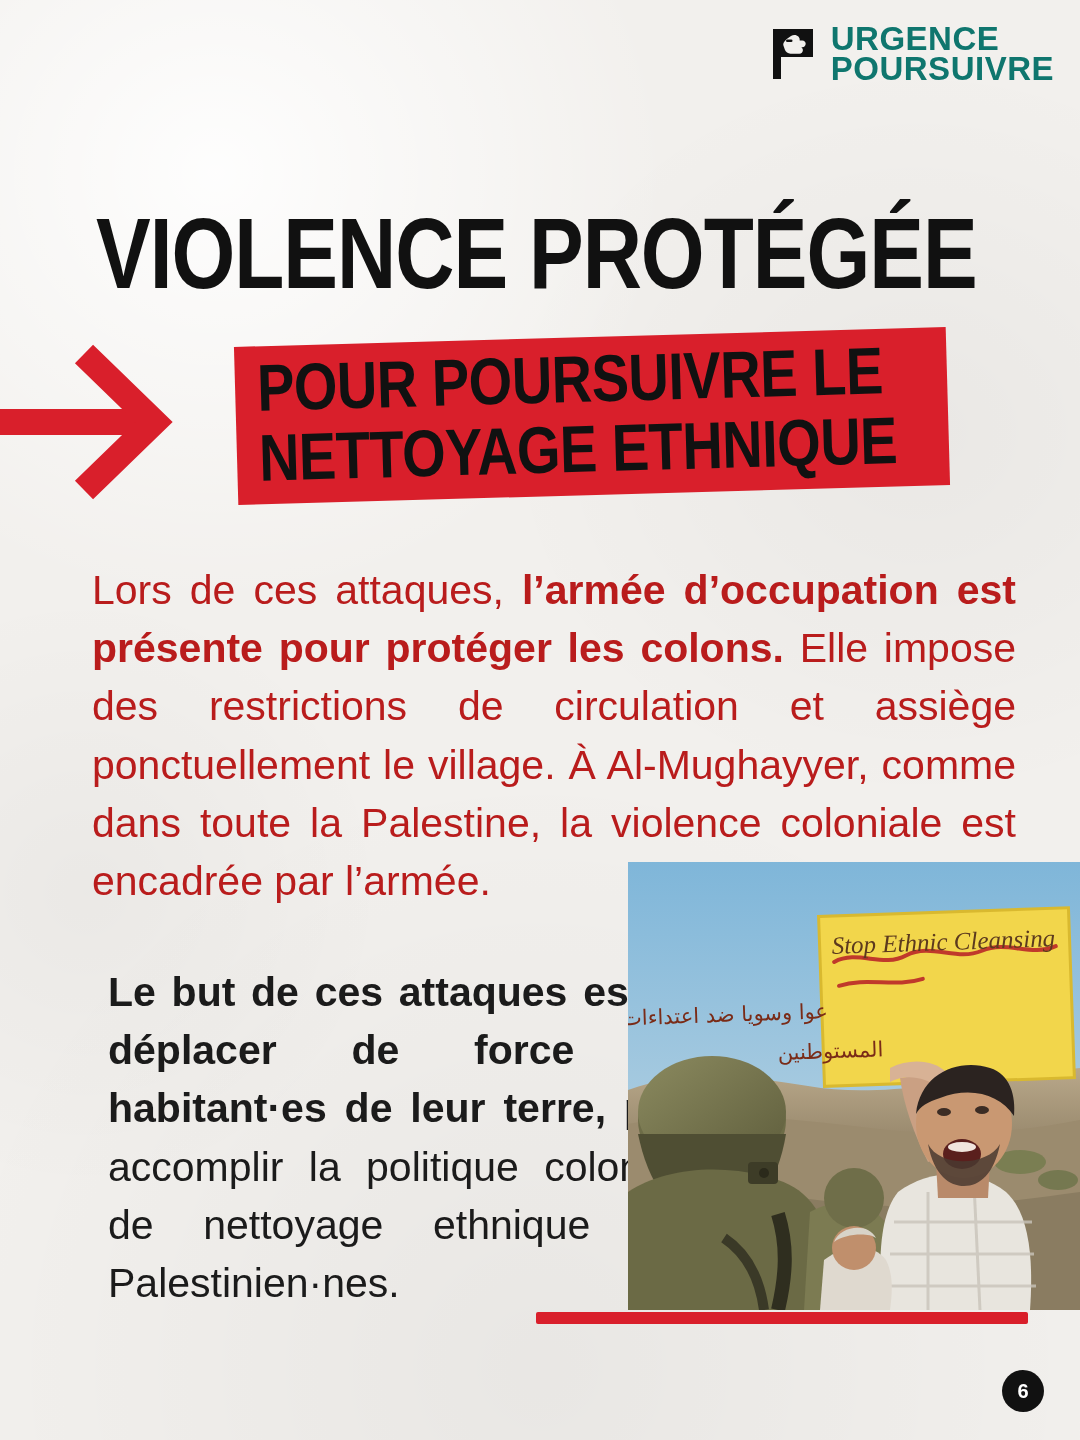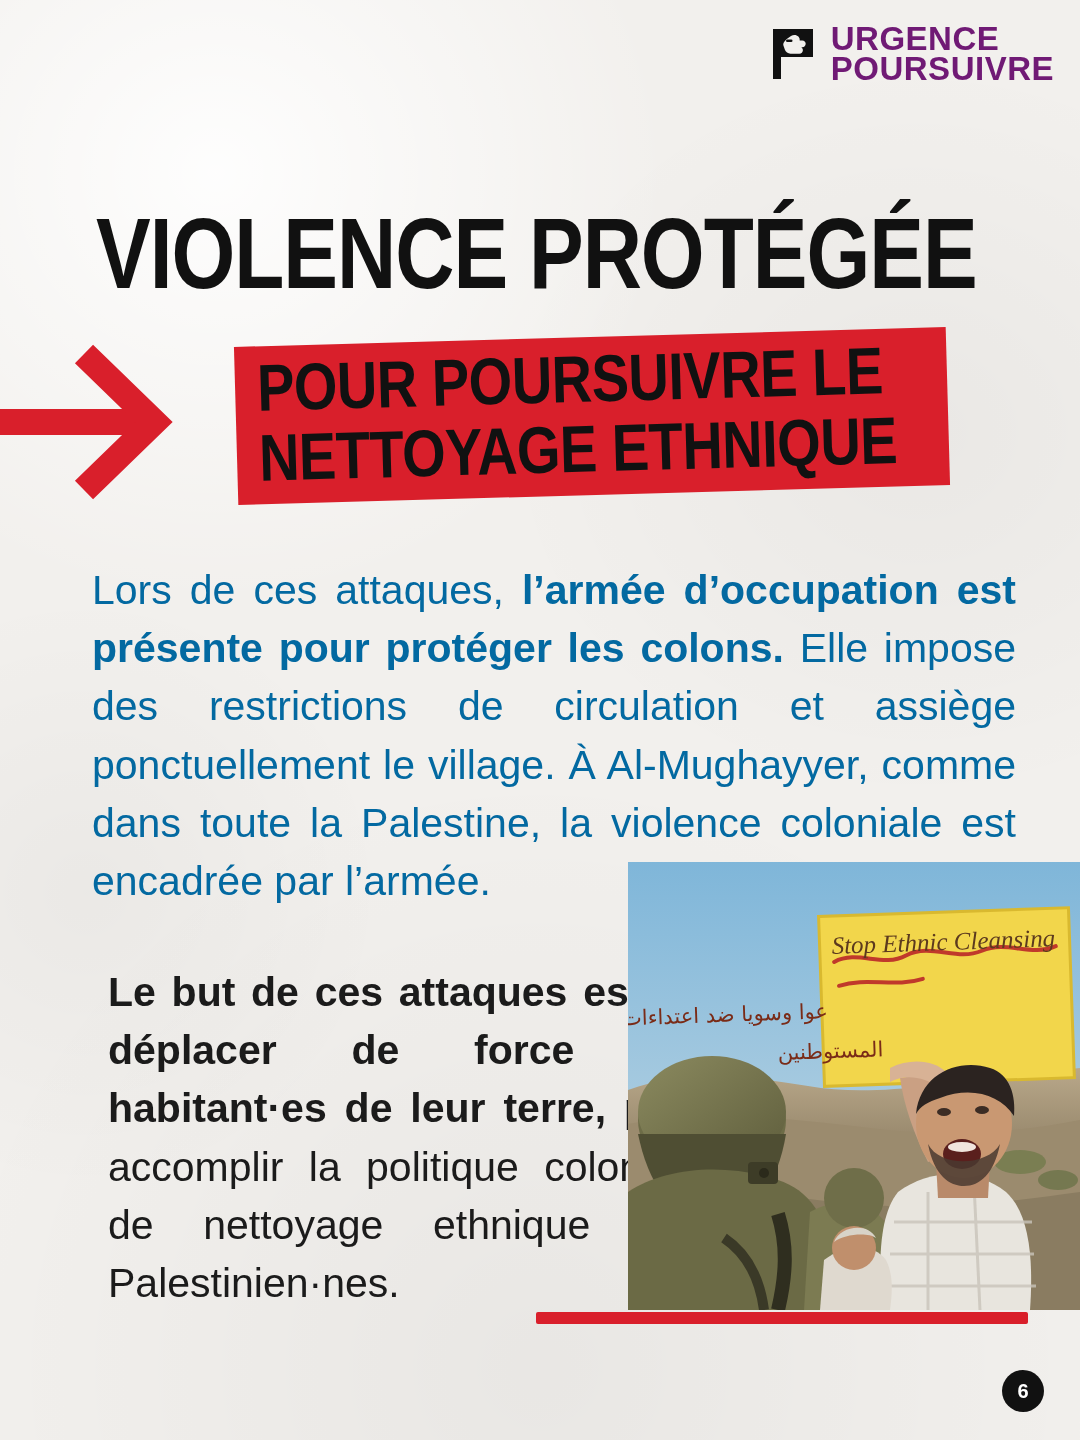--- a/index.html
+++ b/index.html
@@ -52,21 +52,21 @@
   .logo-mark {
     width: 48px;
     height: 54px;
     position: relative;
     flex: none;
   }
   .logo-text {
     display: flex;
     flex-direction: column;
     line-height: 0.92;
-    color: #701a75;
+    color: #0f766e;
   }
   .logo-text span {
     font-weight: 800;
     font-size: 33px;
     letter-spacing: 0.5px;
     font-family: "Liberation Sans", sans-serif;
   }
 
   
   .title-block {
@@ -123,21 +123,21 @@
   }
 
   
   .para1 {
     position: absolute;
     top: 520px;
     left: 92px;
     width: 924px;
     font-size: 41px;
     line-height: 1.42;
-    color: #0369a1;
+    color: #b91c1c;
     text-align: justify;
     font-family: "Liberation Sans", sans-serif;
   }
   .para1 b { font-weight: 800; }
 
   .para2 {
     position: absolute;
     top: 922px;
     left: 108px;
     width: 598px;

